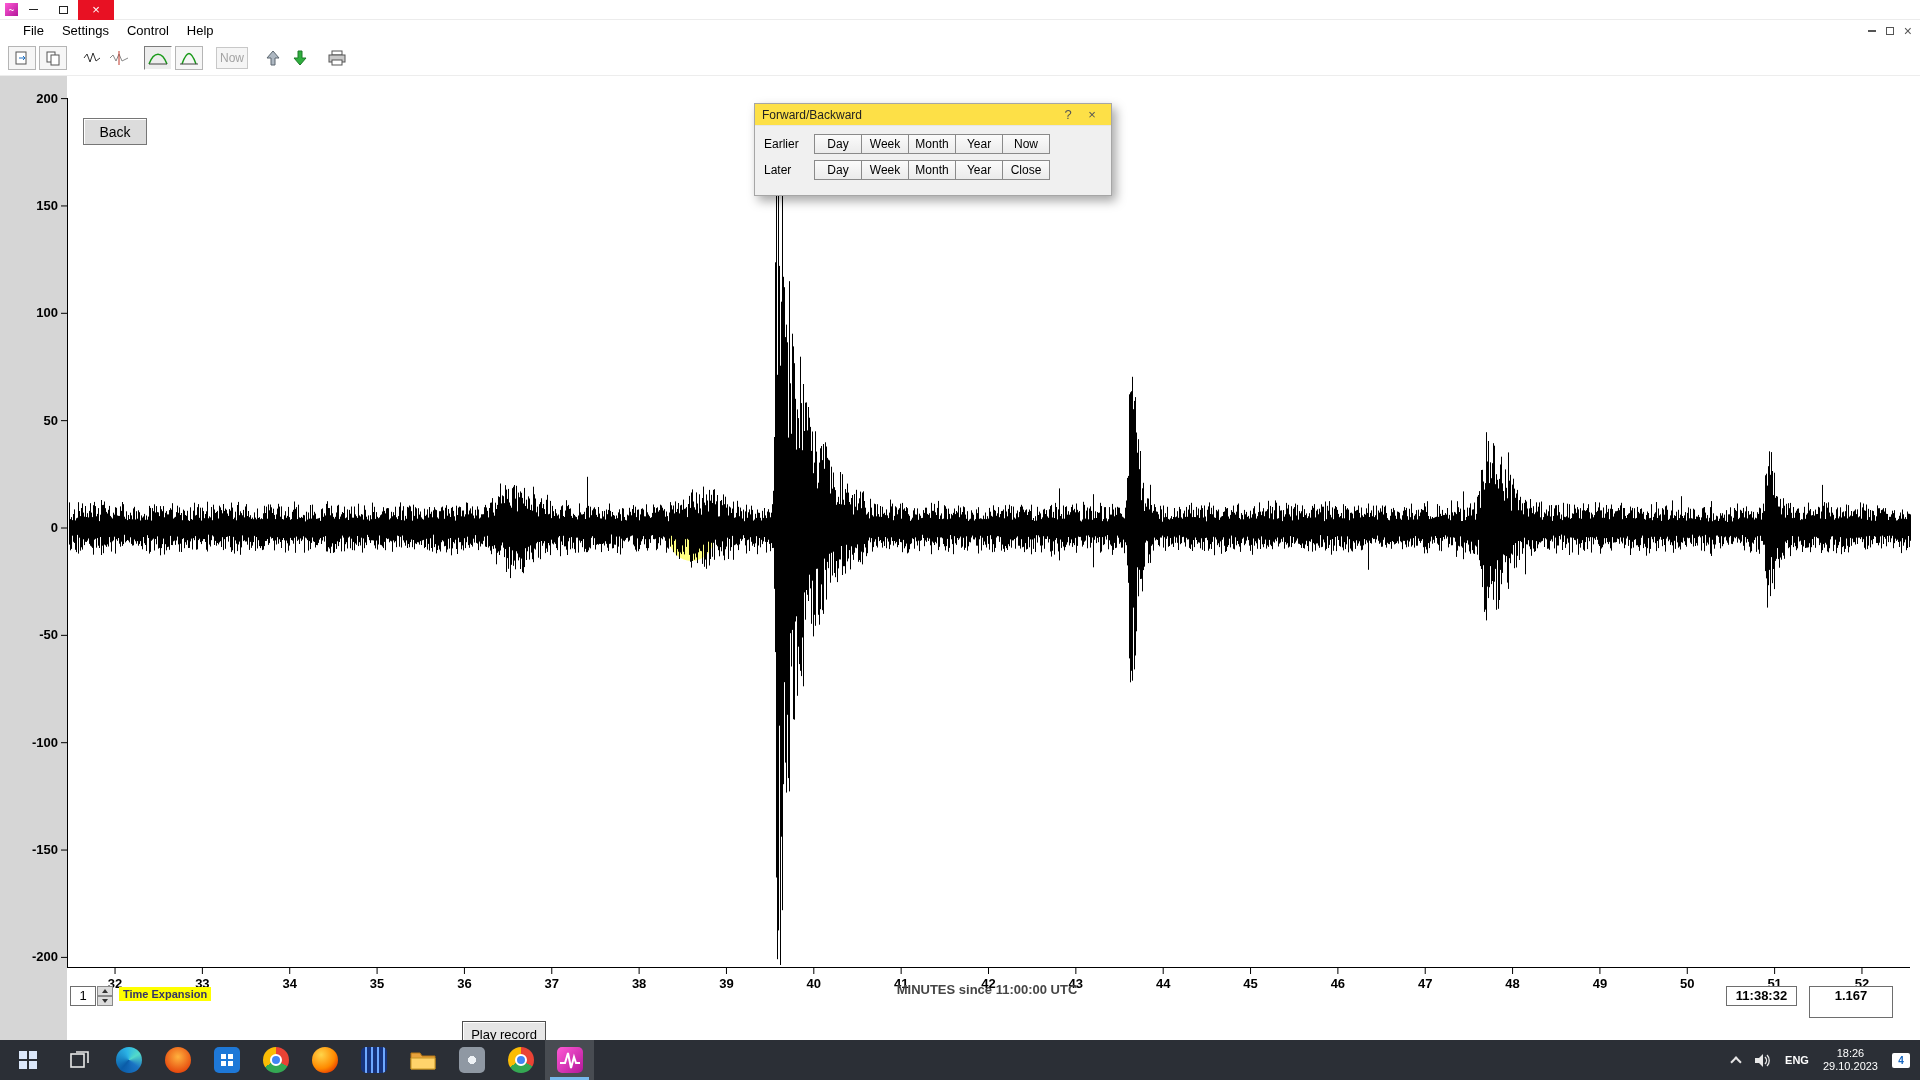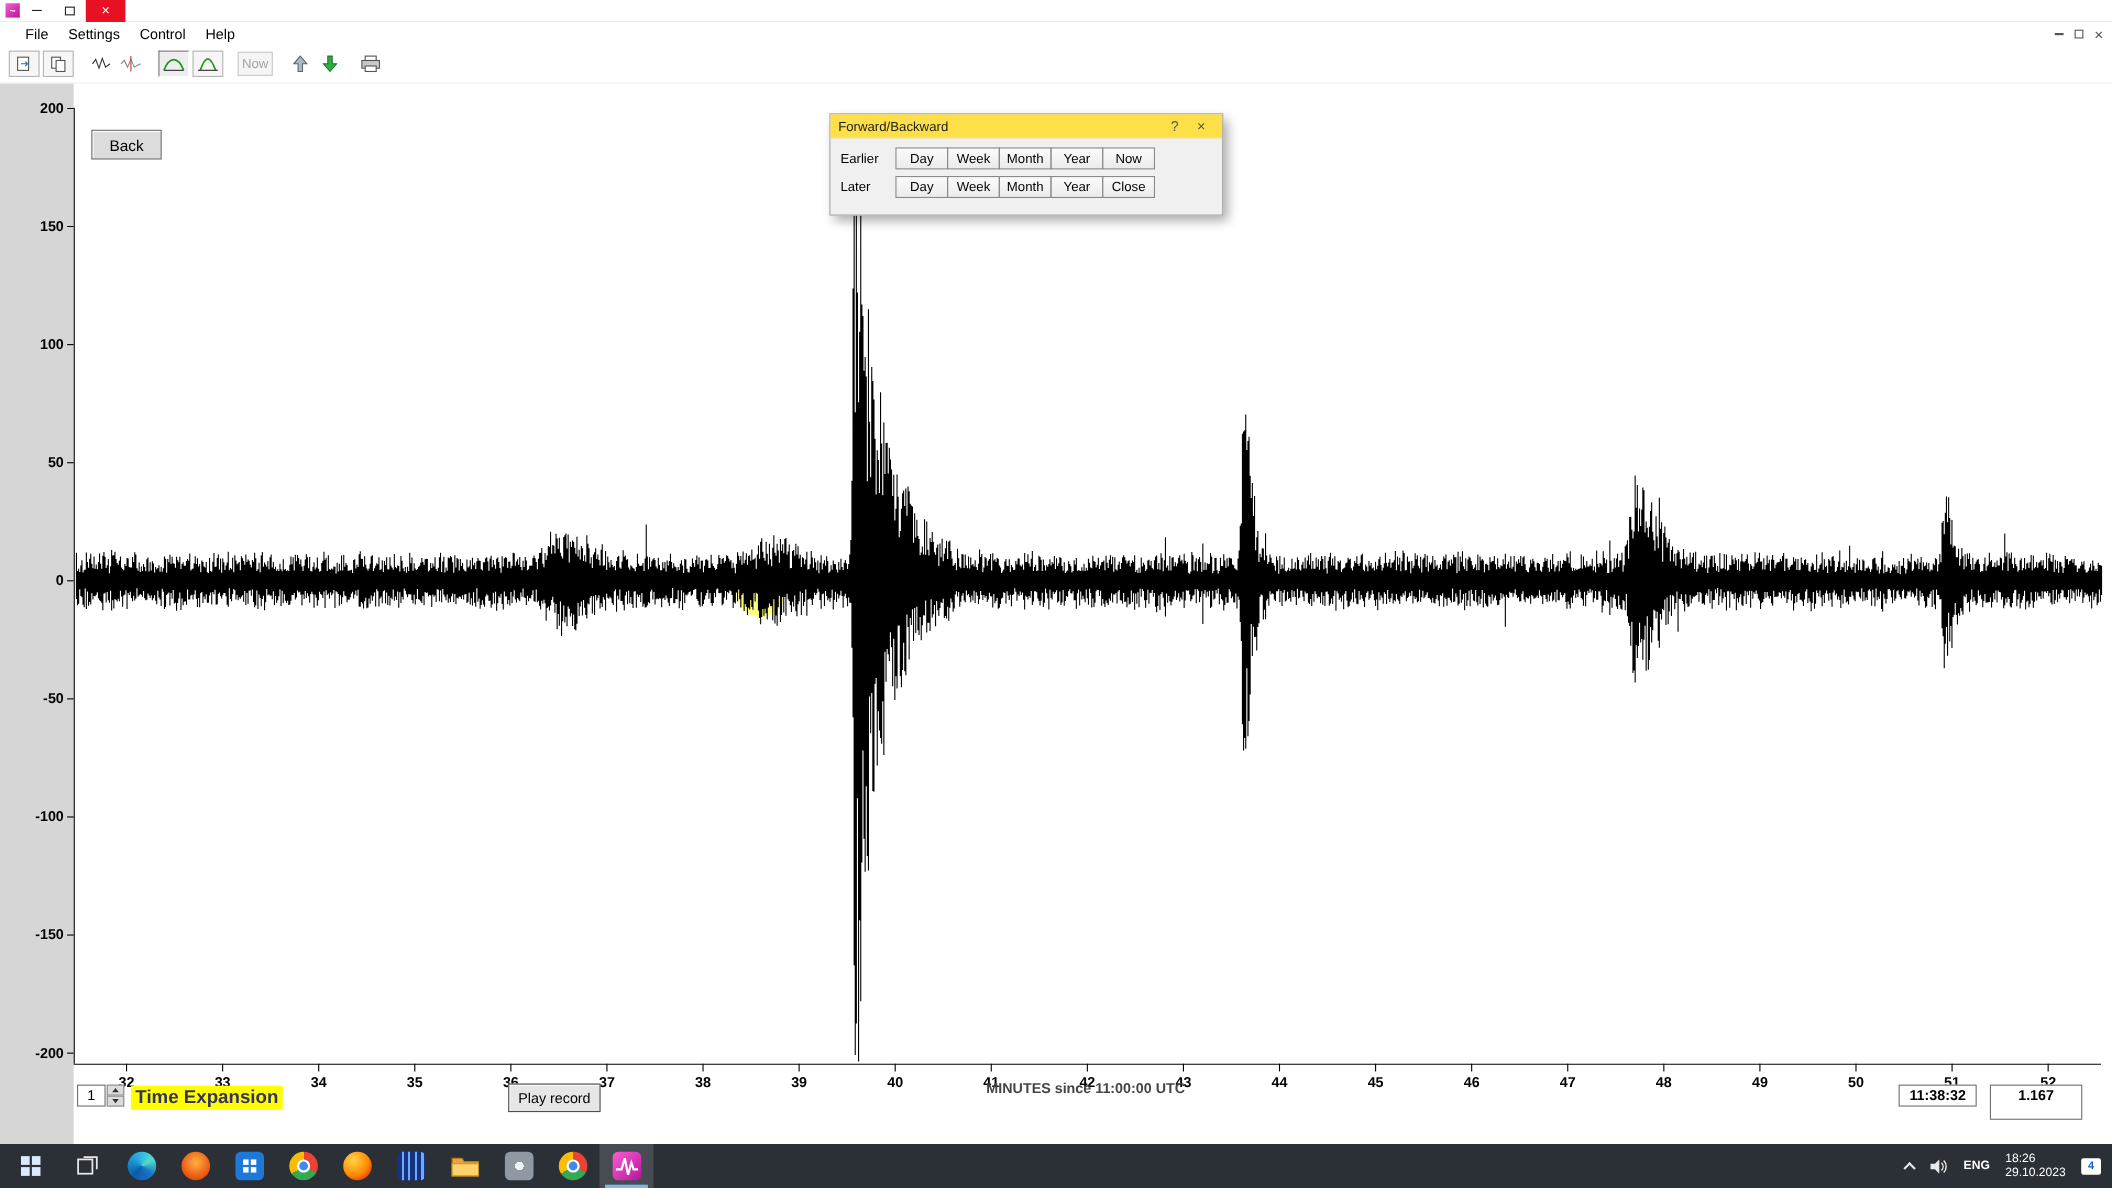--- a/index.html
+++ b/index.html
@@ -73,22 +73,22 @@
   .spin-value{position:absolute;left:70px;top:910px;width:26px;height:20px;background:#fff;
     border:1px solid #6e6e6e;font-size:13px;text-align:center;line-height:18px;color:#000}
   .spin-arrows{position:absolute;left:97px;top:910px;width:16px;height:20px}
   .spin-btn{width:16px;height:10px;background:#dcdcdc;border:1px solid #8a8a8a;display:flex;
     align-items:center;justify-content:center}
   .tri-up{width:0;height:0;border-left:3px solid transparent;border-right:3px solid transparent;
     border-bottom:4px solid #333}
   .tri-down{width:0;height:0;border-left:3px solid transparent;border-right:3px solid transparent;
     border-top:4px solid #333}
   .time-exp{position:absolute;left:119px;top:911px;background:#ffff00;color:#333366;
-    font-size:17px;font-weight:bold;padding:1px 4px}
-  .play-btn{position:absolute;left:462px;top:909px;width:84px;height:26px;background:#e6e6e6;
+    font-size:11px;font-weight:bold;padding:1px 4px}
+  .play-btn{position:absolute;left:462px;top:945px;width:84px;height:26px;background:#e6e6e6;
     border:1px solid #4f4f4f;font-size:13px;color:#000;box-shadow:inset 1px 1px 0 #fff}
   .time-box{position:absolute;left:1726px;top:910px;width:71px;height:20px;background:#fff;
     border:1px solid #6e6e6e;font-size:13px;font-weight:bold;text-align:center;line-height:18px;color:#000}
   .value-box{position:absolute;left:1809px;top:910px;width:84px;height:32px;background:#fff;
     border:1px solid #6e6e6e;font-size:13px;font-weight:bold;text-align:center;line-height:18px;color:#000}
 
   
   .taskbar{position:absolute;left:0;top:1040px;width:1920px;height:40px;background:#2b2f36;
     display:flex;align-items:stretch;color:#fff}
   .start{width:55px;display:flex;align-items:center;justify-content:center}
@@ -113,21 +113,21 @@
     linear-gradient(#fff,#fff) 7px 0/5px 5px no-repeat,
     linear-gradient(#fff,#fff) 0 7px/5px 5px no-repeat,
     linear-gradient(#fff,#fff) 7px 7px/5px 5px no-repeat}
   .stripes-sq{background:repeating-linear-gradient(90deg,#16337d 0 4px,#6ea8ff 4px 6px)}
   .gray-sq{background:radial-gradient(circle at 13px 13px,#eef2f6 0 4px,#8f98a3 4px)}
   .seis-sq{background:linear-gradient(135deg,#ff5ad5,#b3179a)}
   .tray{margin-left:auto;display:flex;align-items:center;gap:14px;padding-right:10px}
   .caret{width:8px;height:8px;border-top:2px solid #e6e6e6;border-right:2px solid #e6e6e6;
     transform:rotate(-45deg);margin-top:4px}
   .lang{font-size:11px;font-weight:bold;color:#fff}
-  .clock{font-size:11px;line-height:13px;text-align:left;color:#fff}
+  .clock{font-size:11px;line-height:13px;text-align:center;color:#fff}
   .badge{width:18px;height:15px;background:#fff;border-radius:2px;color:#1565c0;font-size:10px;
     font-weight:bold;display:flex;align-items:center;justify-content:center}
 </style>
 </head>
 <body>
 
 <div class="titlebar">
   <span class="app-icon">~</span>
   <span class="wc">
       <span class="wc-min-bar"></span>

